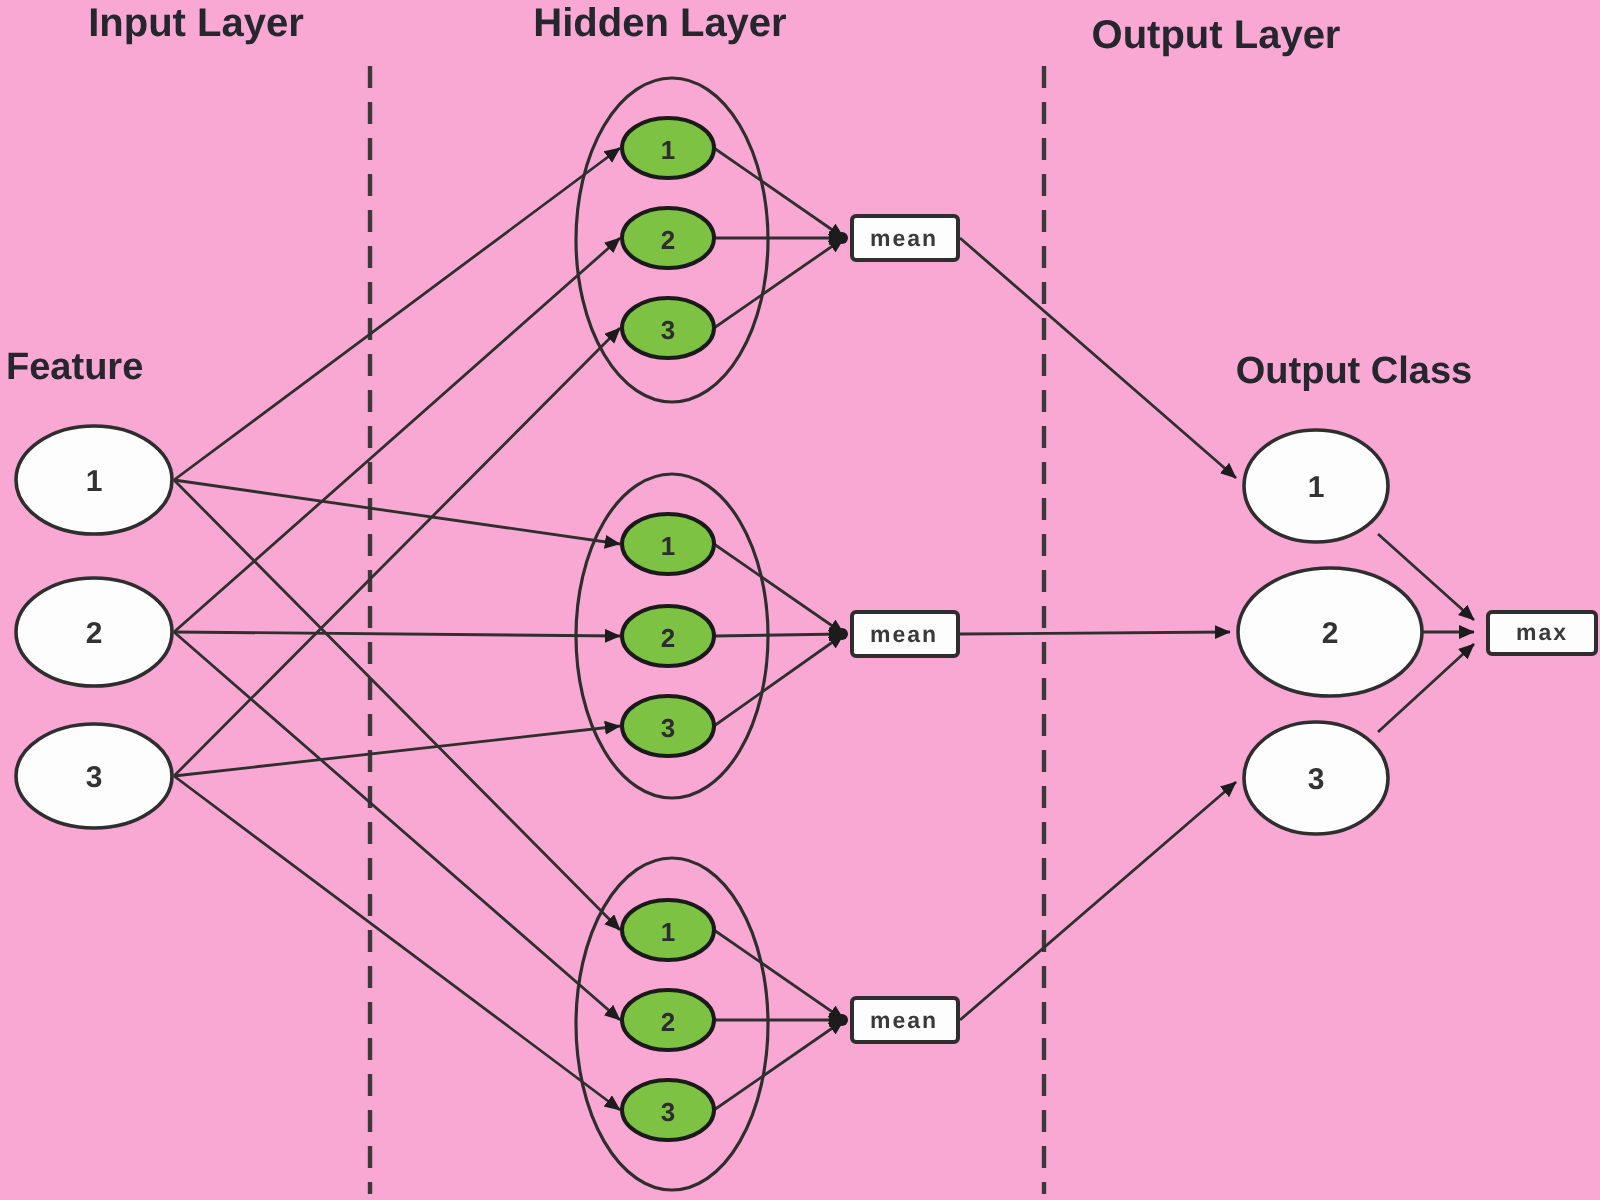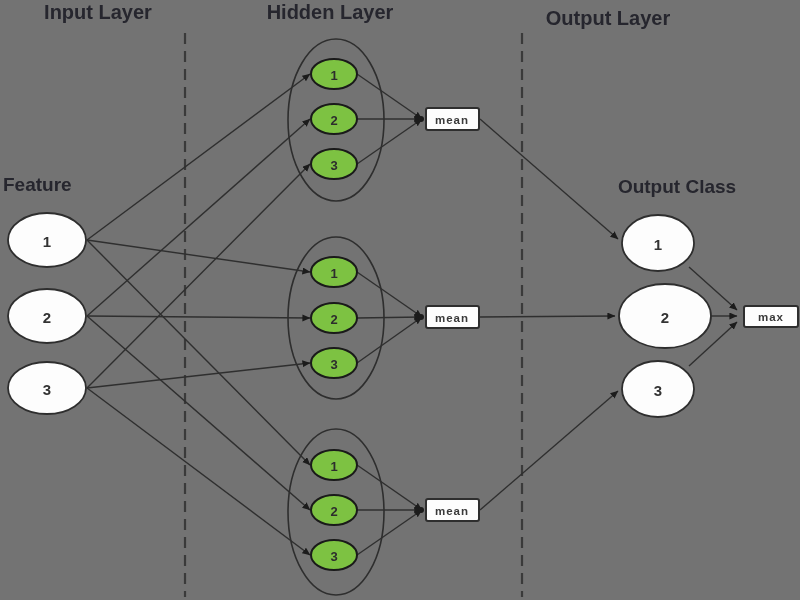--- a/index.html
+++ b/index.html
@@ -1,17 +1,17 @@
 <!DOCTYPE html>
 <html><head>
 <meta charset="utf-8">
 <style>
   html,body{margin:0;padding:0;background:#ffffff;}
   .canvas{
-    position:relative;width:800px;height:600px;background:#737373;
+    position:relative;width:800px;height:600px;background:#f9a8d4;
     font-family:"Liberation Sans","DejaVu Sans",sans-serif;overflow:hidden;
   }
   svg text{font-family:"Liberation Sans","DejaVu Sans",sans-serif;}
   .layer-title{font-size:20px;font-weight:bold;fill:#26262e;}
   .side-label{font-size:19px;font-weight:bold;fill:#26262e;}
   .node-digit{font-size:15px;font-weight:bold;fill:#333333;}
   .green-digit{font-size:13px;font-weight:bold;fill:#2d2d2d;}
   .box-label{font-size:11.5px;font-weight:bold;fill:#3a3a3a;letter-spacing:1px;}
   .conn{stroke:#2f2f2f;stroke-width:1.4;fill:none;}
   .shape{stroke:#2e2e2e;stroke-width:1.8;fill:#fdfdfd;}

